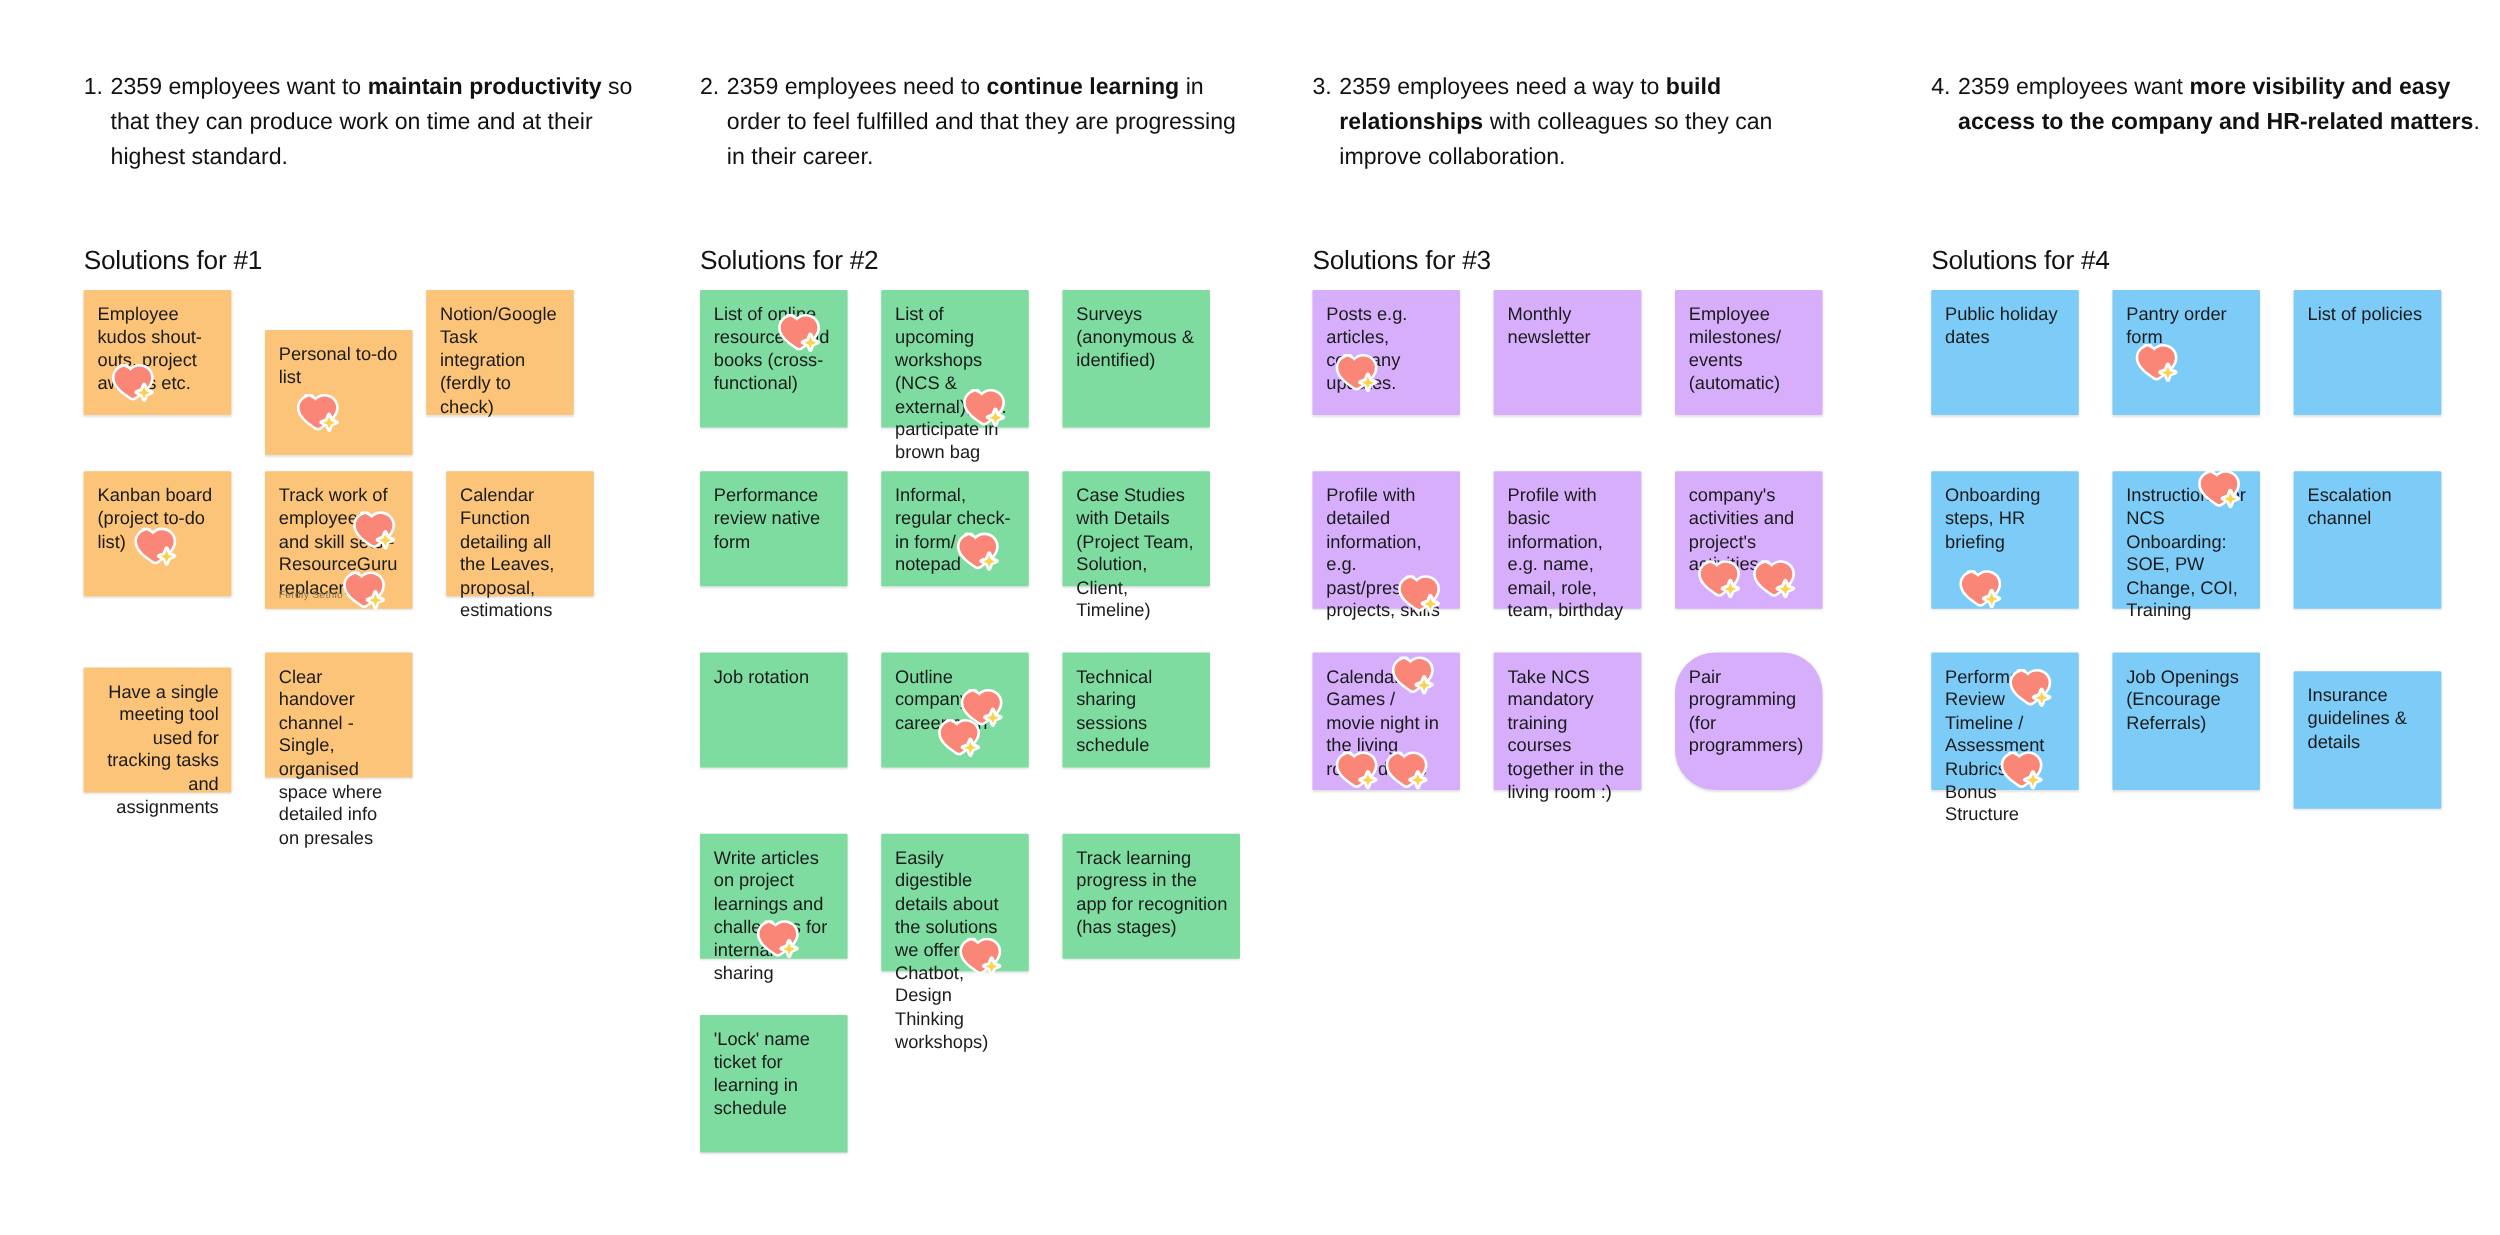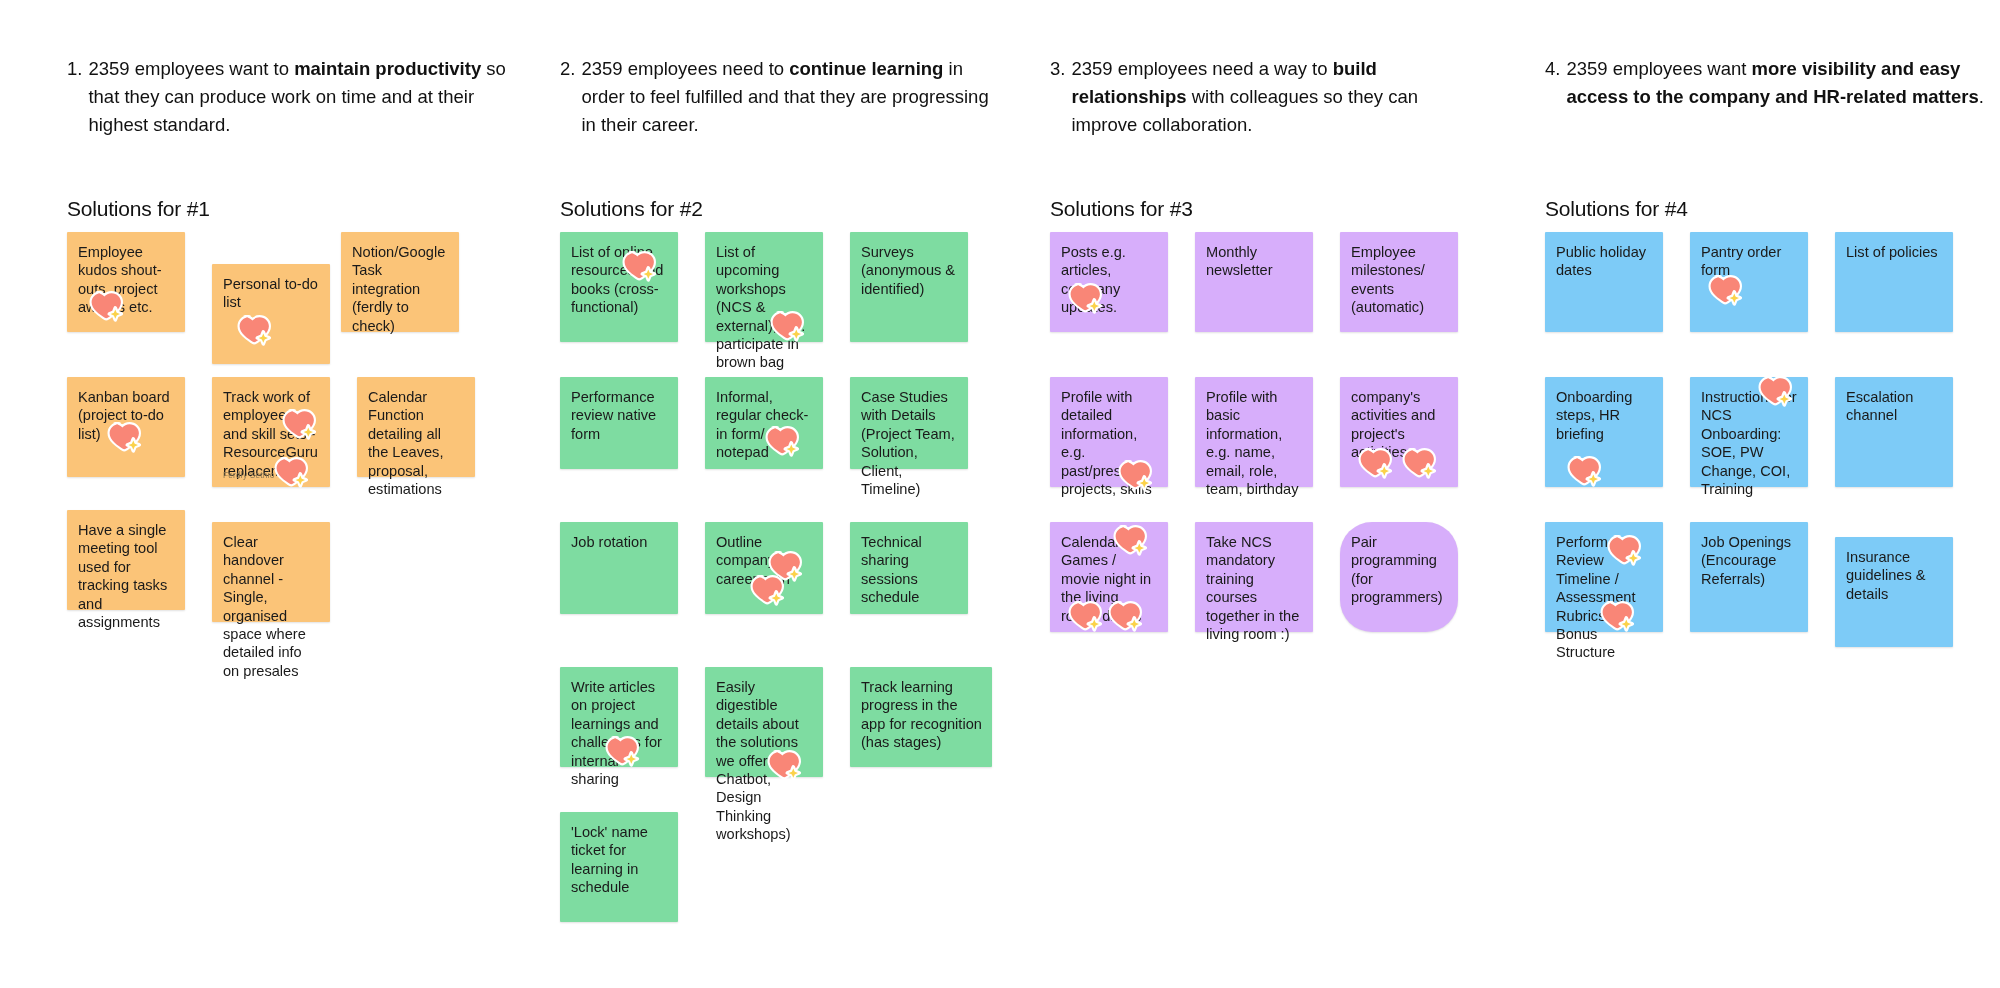--- a/index.html
+++ b/index.html
@@ -113,21 +113,21 @@
               <path d="M12.0 3.2C6.6 3.2 2.6 7.2 2.6 12.2c0 7.2 8.6 12.4 13.2 15.6 0.9 0.6 2.0 0.6 2.9 0 4.6-3.2 13.2-8.4 13.2-15.6 0-5.0-4.0-9.0-9.4-9.0-3.0 0-5.4 1.4-7.1 3.4-1.7-2.0-4.2-3.4-7.2-3.4z" fill="#FFFFFF" stroke="#FFFFFF" stroke-width="4.2" stroke-linejoin="round"></path>
               <path d="M12.0 3.2C6.6 3.2 2.6 7.2 2.6 12.2c0 7.2 8.6 12.4 13.2 15.6 0.9 0.6 2.0 0.6 2.9 0 4.6-3.2 13.2-8.4 13.2-15.6 0-5.0-4.0-9.0-9.4-9.0-3.0 0-5.4 1.4-7.1 3.4-1.7-2.0-4.2-3.4-7.2-3.4z" fill="#F98677"></path>
               <path d="M26.3 17.8l1.7 4.3 4.3 1.7-4.3 1.7-1.7 4.3-1.7-4.3-4.3-1.7 4.3-1.7z" fill="#FFFFFF" stroke="#FFFFFF" stroke-width="3.6" stroke-linejoin="round"></path>
               <path d="M26.3 19.4l1.4 3.3 3.3 1.4-3.3 1.4-1.4 3.3-1.4-3.3-3.3-1.4 3.3-1.4z" fill="#FBD24B"></path>
             </svg>
           </div>
         </div>
         <div class="note" style="background: rgb(251, 196, 120); left: 290px; top: 145px; width: 118px; height: 100px;">
           <div class="body">Calendar Function detailing all the Leaves, proposal, estimations</div>
         </div>
-        <div class="note" style="background: rgb(251, 196, 120); left: 0px; top: 278px; width: 118px; height: 100px;">
+        <div class="note" style="background: rgb(251, 196, 120); left: 0px; top: 302px; width: 118px; height: 100px; text-align: right;">
           <div class="body">Have a single meeting tool used for tracking tasks and assignments</div>
         </div>
         <div class="note" style="background: rgb(251, 196, 120); left: 145px; top: 290px; width: 118px; height: 100px;">
           <div class="body">Clear handover channel - Single, organised space where detailed info on presales</div>
         </div>
       </div>
     </div>
     <div class="column" style="left: 560px; width: 430px;">
       <div class="col-head" style="position: absolute; top: 55px; width: 430px;">
         <span class="num">2.</span>

